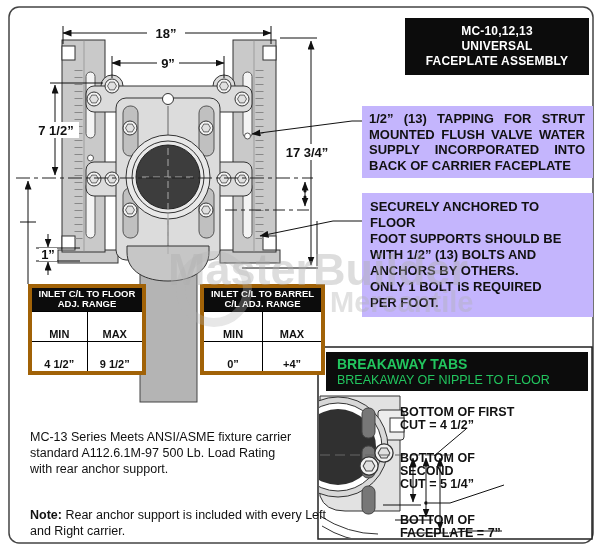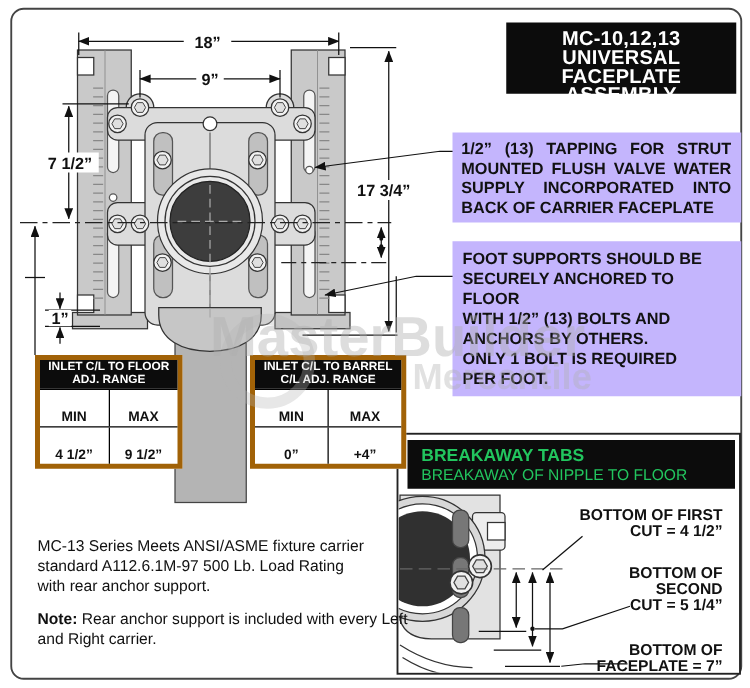--- a/index.html
+++ b/index.html
@@ -2,46 +2,46 @@
 <html><head>
 <meta charset="utf-8">
 <style>
   html,body{margin:0;padding:0;background:#fff;}
   .page{position:relative;width:600px;height:550px;background:#fff;overflow:hidden;
         font-family:"Liberation Sans",sans-serif;color:#111;}
   .abs{position:absolute;}
   
   .title-box{left:405px;top:18px;width:184px;height:57px;background:#0c0c0c;color:#fff;
              text-align:center;padding-top:6px;box-sizing:border-box;
-             font-weight:bold;font-size:16px;line-height:15px;letter-spacing:.2px;}
+             font-weight:bold;font-size:12px;line-height:15px;letter-spacing:.2px;}
   
   .callout{background:#c4b5fd;font-weight:bold;font-size:13px;box-sizing:border-box;}
   .callout-tapping{left:362px;top:106px;width:231px;padding:5px 8px 5px 7px;
                    line-height:15.5px;text-align:justify;}
   .callout-foot{left:362px;top:193px;width:231px;padding:6px 8px;line-height:16px;}
   
   .spec-table{border:4px solid #a16207;background:#fff;font-weight:bold;text-align:center;}
   .spec-table .hd{background:#0c0c0c;color:#fff;font-size:9.5px;line-height:10px;padding:1px 0 2px;}
   .spec-table .row{display:flex;border-top:1px solid #000;}
   .spec-table .cell{flex:1;font-size:11px;line-height:12px;padding:16px 0 1px;}
   .spec-table .cell+.cell{border-left:1px solid #000;}
   .t-floor{left:28px;top:284px;width:110px;}
   .t-barrel{left:200px;top:284px;width:117px;}
   
   .bw-header{left:326px;top:352px;width:262px;height:39px;background:#0c0c0c;color:#22c55e;
              padding:4px 0 0 11px;box-sizing:border-box;}
   .bw-header .l1{font-weight:bold;font-size:14px;line-height:17px;}
   .bw-header .l2{font-size:12.5px;line-height:15px;}
-  .bw-label{left:400px;width:178px;text-align:right;font-weight:bold;
+  .bw-label{left:400px;width:178px;text-align:left;font-weight:bold;
             font-size:12.5px;line-height:13px;}
   .bw-l1{top:406px;} .bw-l2{top:452px;} .bw-l3{top:514px;}
   
   .notes{left:30px;top:429px;width:302px;font-size:12.5px;line-height:16px;}
   .notes .nowrap{white-space:nowrap;}
-  .notes .note-para{margin-top:10px;}
+  .notes .note-para{margin-top:30px;}
   
   .wm{pointer-events:none;z-index:50;font-weight:bold;color:rgba(175,175,175,.42);}
   .wm1{left:168px;top:244px;font-size:45px;}
   .wm2{left:330px;top:286px;font-size:29px;color:rgba(175,175,175,.38);}
   .wm-ring{left:176px;top:251px;width:58px;height:58px;border:9px solid rgba(180,180,180,.32);
            border-radius:50%;pointer-events:none;z-index:50;}
   svg{position:absolute;left:0;top:0;}
   svg text.dim{font-family:"Liberation Sans",sans-serif;font-weight:bold;font-size:13px;fill:#111;}
 </style>
 </head>
@@ -214,22 +214,22 @@
 
   <div class="abs title-box">
     <div>MC-10,12,13</div>
     <div>UNIVERSAL</div>
     <div>FACEPLATE ASSEMBLY</div>
   </div>
 
   <div class="abs callout callout-tapping">1/2” (13) TAPPING FOR STRUT MOUNTED FLUSH VALVE WATER SUPPLY INCORPORATED INTO BACK OF CARRIER FACEPLATE</div>
 
   <div class="abs callout callout-foot">
+    <div>SECURELY ANCHORED TO FLOOR</div>
     <div>FOOT SUPPORTS SHOULD BE</div>
-    <div>SECURELY ANCHORED TO FLOOR</div>
     <div>WITH 1/2” (13) BOLTS AND</div>
     <div>ANCHORS BY OTHERS.</div>
     <div>ONLY 1 BOLT IS REQUIRED</div>
     <div>PER FOOT.</div>
   </div>
 
   <div class="abs spec-table t-floor">
     <div class="hd">
       <div>INLET C/L TO FLOOR</div>
       <div>ADJ. RANGE</div>

